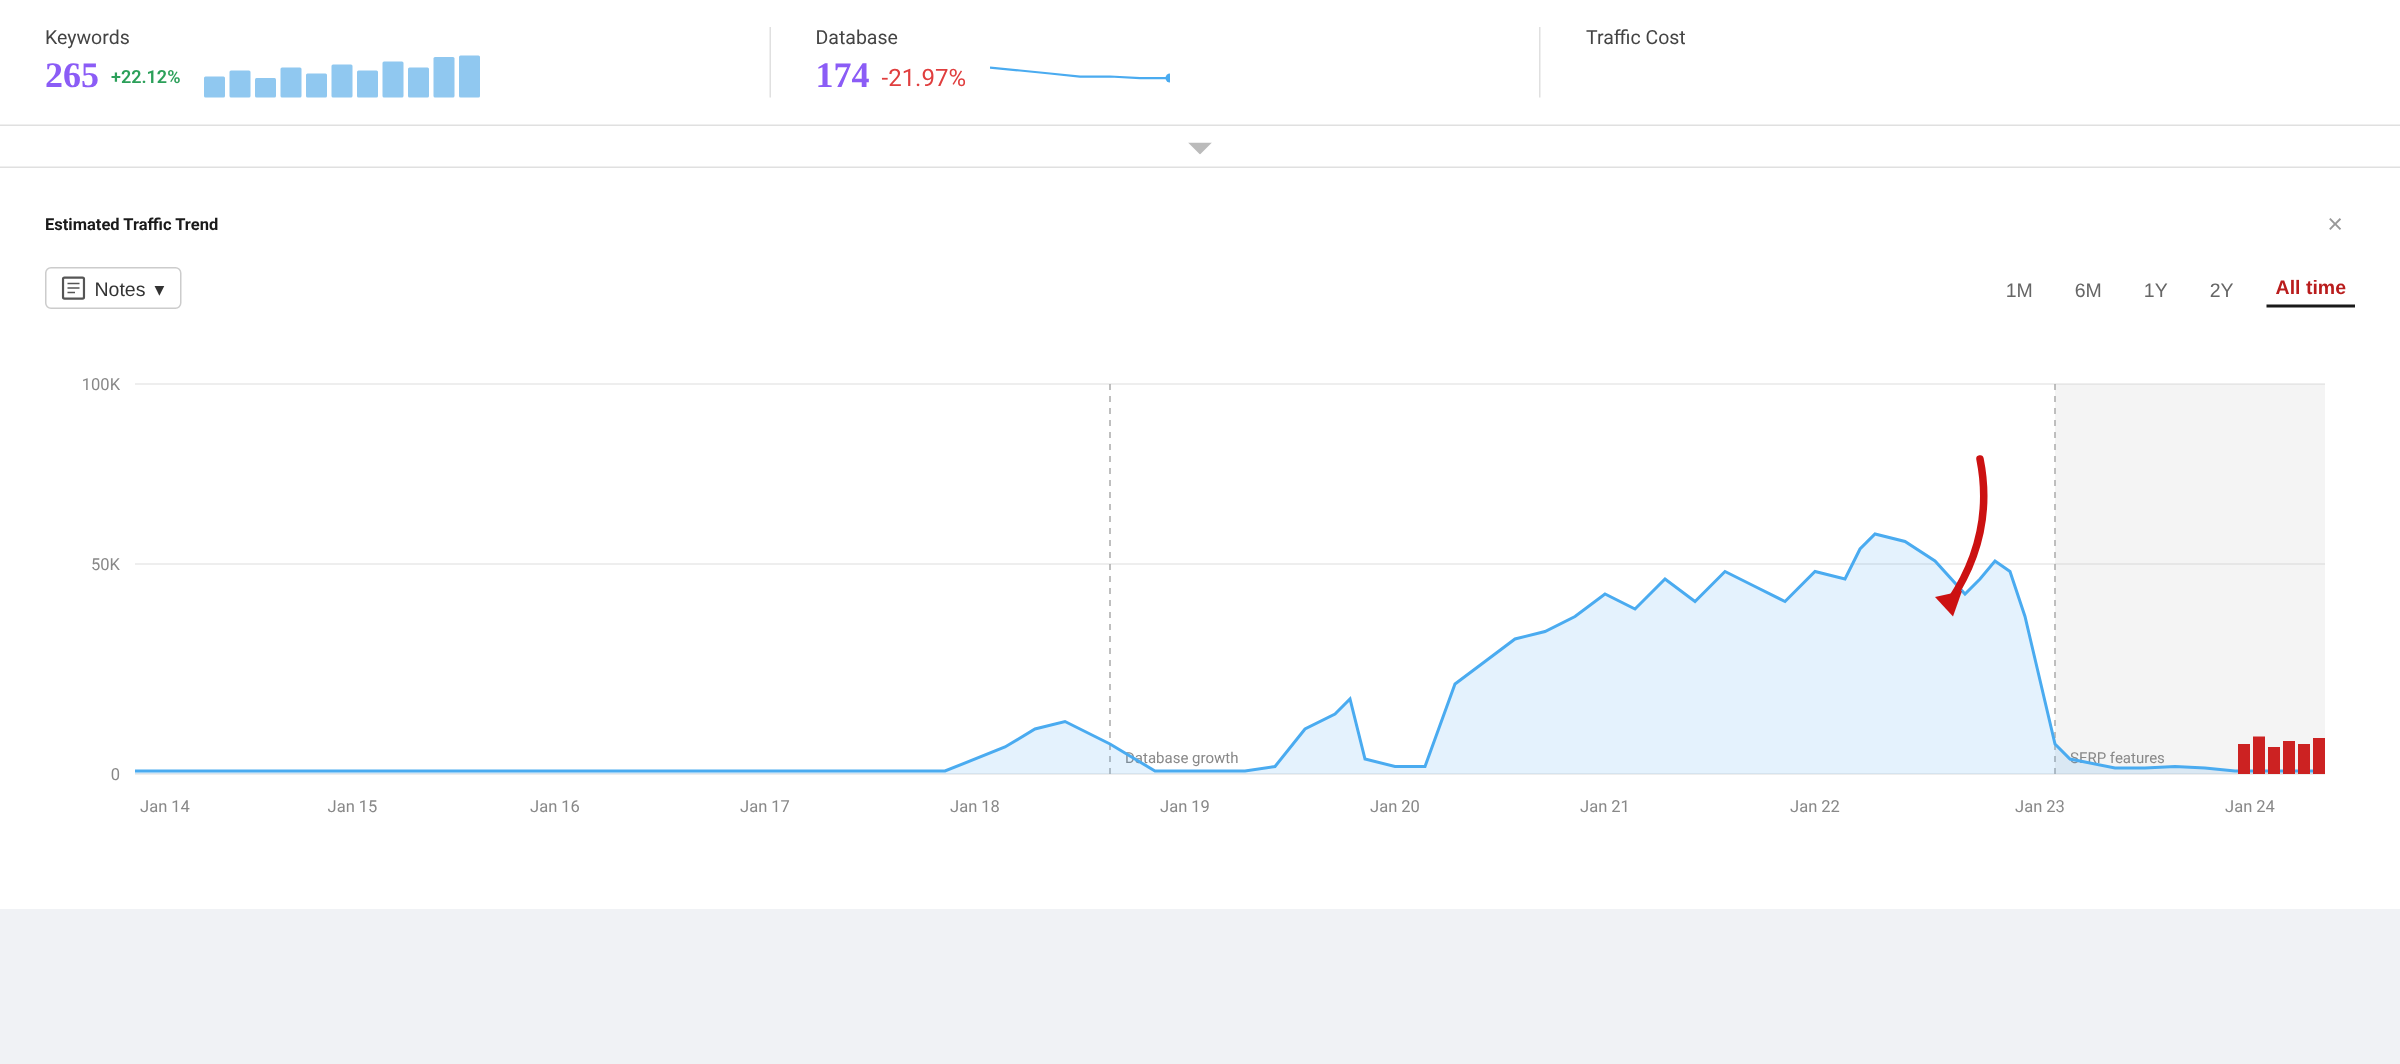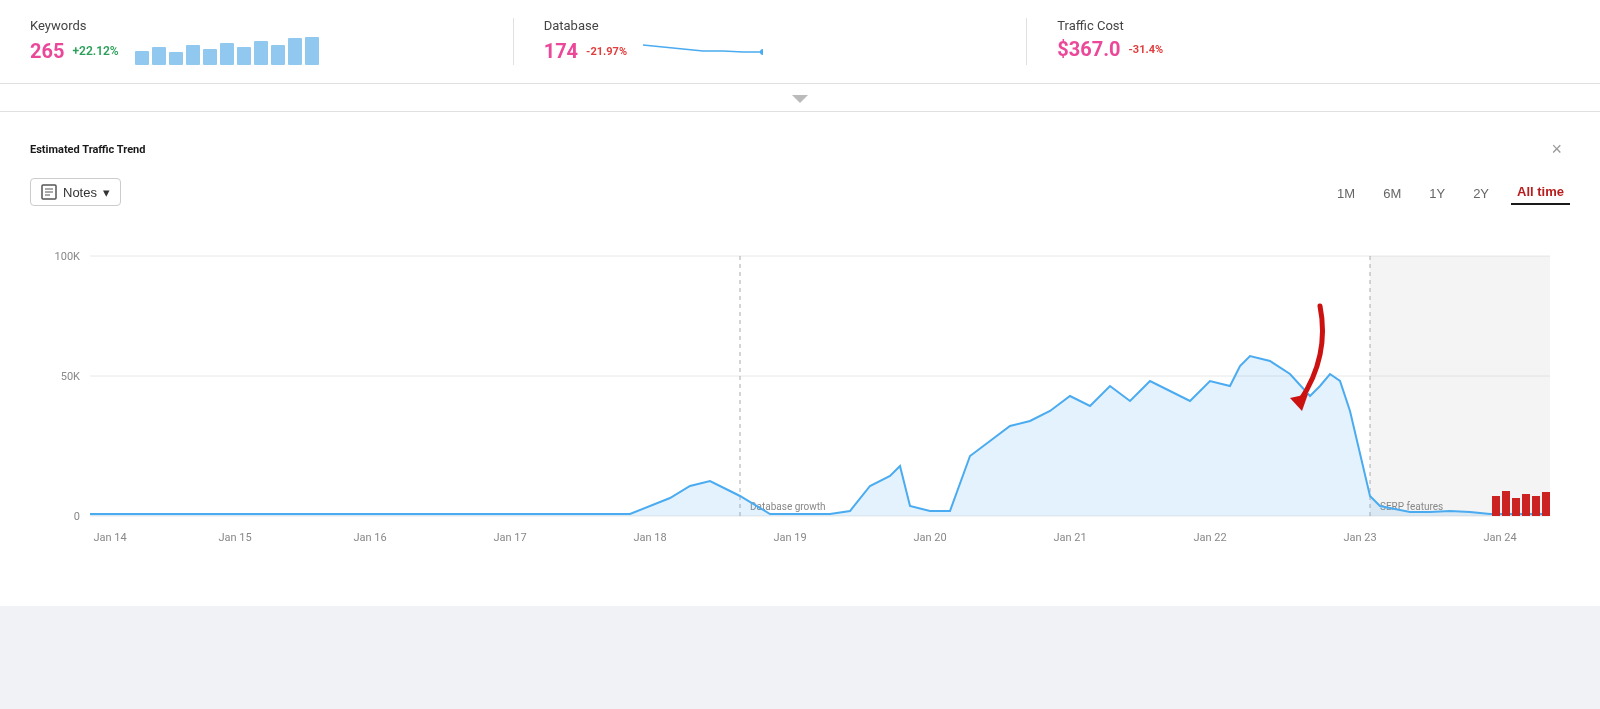--- a/index.html
+++ b/index.html
@@ -33,35 +33,36 @@
       margin-bottom: 4px;
     }
 
     .metric-value-row {
       display: flex;
       align-items: center;
       gap: 8px;
     }
 
     .metric-main {
-      font-size: 20px;
+      font-size: 24px;
       font-weight: 700;
-      color: #ec4899;
+      color: #8b5cf6;
+      font-family: Liberation Serif, serif;
     }
 
     .metric-change-pos {
       font-size: 12px;
       color: #2ca05a;
       font-weight: 600;
     }
 
     .metric-change-neg {
-      font-size: 11px;
+      font-size: 16px;
       color: #e03e3e;
-      font-weight: 700;
+      font-weight: 400;
     }
 
     .mini-bars {
       display: flex;
       align-items: flex-end;
       gap: 3px;
       height: 28px;
       margin-left: 8px;
     }
 
@@ -239,24 +240,20 @@
       <span class="metric-change-neg">-21.97%</span>
       <svg class="mini-line-chart" viewBox="0 0 120 28">
         <polyline points="0,8 20,10 40,12 60,14 80,14 100,15 120,15" fill="none" stroke="#4aabf0" stroke-width="1.5"></polyline>
         <circle cx="120" cy="15" r="3" fill="#4aabf0"></circle>
       </svg>
     </div>
   </div>
 
   <div class="metric-block">
     <div class="metric-label">Traffic Cost</div>
-    <div class="metric-value-row">
-      <span class="metric-main">$367.0</span>
-      <span class="metric-change-neg">-31.4%</span>
-    </div>
   </div>
 </div>
 
 <div style="text-align:center; background:#fff; border-bottom:1px solid #e0e0e0; padding:4px 0;">
   <svg width="16" height="8" viewBox="0 0 16 8">
       <polygon points="8,8 0,0 16,0" fill="#bbb"></polygon>
     </svg>
 </div>
 
 <div class="chart-panel">

